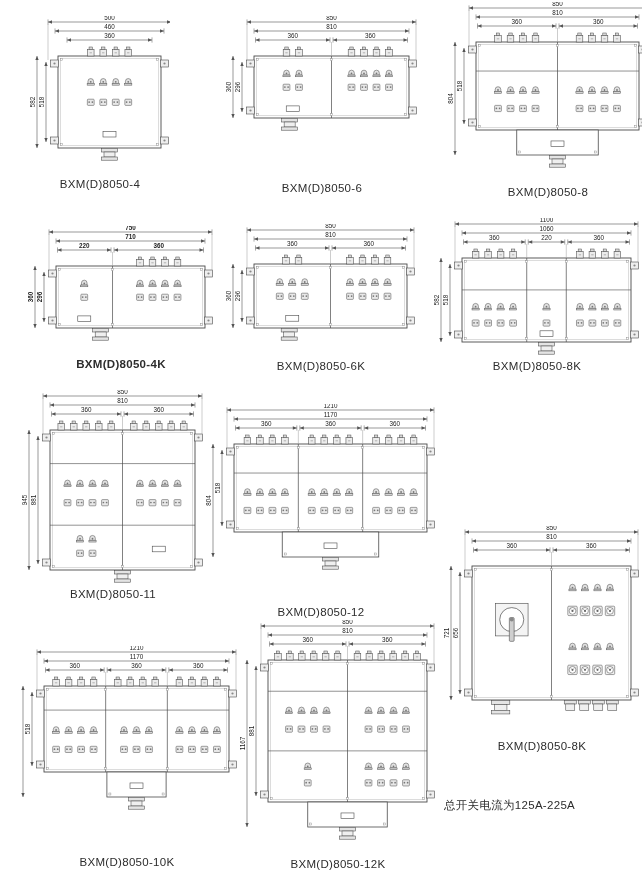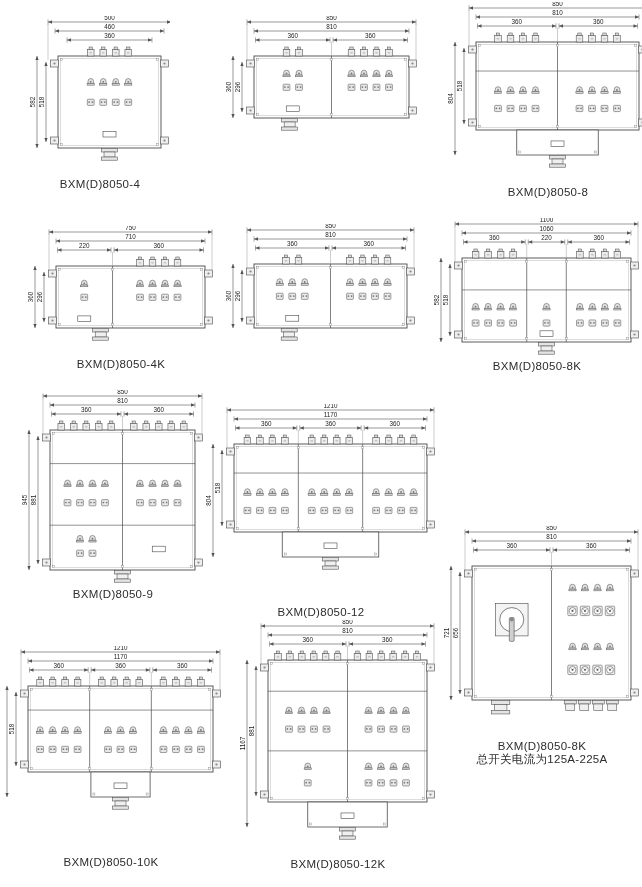--- a/index.html
+++ b/index.html
@@ -2,22 +2,22 @@
 <html><head>
 <meta charset="utf-8">
 <style>
   html,body{margin:0;padding:0;background:#ffffff;}
   #page{position:relative;width:642px;height:887px;background:#fff;overflow:hidden;
         font-family:"Liberation Sans", sans-serif;}
   .cell{position:absolute;}
   .drawing{display:block;}
   .caption{width:100%;text-align:center;font-size:11.5px;color:#2d2d2d;letter-spacing:0.3px;
            font-family:"Liberation Sans", sans-serif; padding-top:2px;}
-  .note{width:100%;text-align:center;font-size:11.5px;color:#2d2d2d;letter-spacing:0.3px;
-        font-family:"Liberation Sans", sans-serif;}
+  .note{width:100%;text-align:left;font-size:11.5px;color:#2d2d2d;letter-spacing:0.3px;
+        font-family:"Liberation Sans", sans-serif;margin-top:46px;}
   svg text{font-family:"Liberation Sans", sans-serif;}
 </style>
 </head>
 <body>
 
 <div id="page">
   <div class="cell" id="cell-d4" style="left: 30px; top: 16px; width: 140px;">
     <div class="drawing" style="height: 160px;"><svg viewBox="0 0 140 160" width="140" height="160">
           <g>
             <rect x="28" y="40" width="103" height="92" fill="#fff" stroke="#4a4a4a" stroke-width="0.9" rx="0"></rect>
@@ -340,20 +340,21 @@
             <polygon points="7,102 5.3,98 8.7,98" fill="#555555"></polygon>
             <text text-anchor="middle" font-size="6.3" fill="#222222" transform="translate(4.8,71) rotate(-90)">360</text>
           </g>
           <g>
             <line x1="16" y1="46" x2="16" y2="96" stroke="#555555" stroke-width="0.6"></line>
             <polygon points="16,46 14.3,50 17.7,50" fill="#555555"></polygon>
             <polygon points="16,96 14.3,92 17.7,92" fill="#555555"></polygon>
             <text text-anchor="middle" font-size="6.3" fill="#222222" transform="translate(13.8,71) rotate(-90)">296</text>
           </g>
         </svg></div>
+    <div class="caption">BXM(D)8050-6</div>
   </div>
   <div class="cell" id="cell-d8" style="left: 448px; top: 2px; width: 200px;">
     <div class="drawing" style="height: 182px;"><svg viewBox="0 0 200 182" width="200" height="182">
           <g>
             <rect x="28" y="40" width="163" height="88" fill="#fff" stroke="#4a4a4a" stroke-width="0.9" rx="0"></rect>
             <rect x="30.2" y="42.2" width="158.6" height="83.6" fill="none" stroke="#adadad" stroke-width="0.45" rx="0"></rect>
             <line x1="109.5" y1="40" x2="109.5" y2="128" stroke="#4a4a4a" stroke-width="0.7"></line>
             <line x1="28" y1="69.04" x2="191" y2="69.04" stroke="#4a4a4a" stroke-width="0.6"></line>
             <g>
               <rect x="30.5" y="42.5" width="2" height="2" fill="#fff" stroke="#8a8a8a" stroke-width="0.45" rx="0"></rect>
@@ -568,21 +569,21 @@
           </g>
           <g>
             <line x1="16" y1="46" x2="16" y2="122" stroke="#555555" stroke-width="0.6"></line>
             <polygon points="16,46 14.3,50 17.7,50" fill="#555555"></polygon>
             <polygon points="16,122 14.3,118 17.7,118" fill="#555555"></polygon>
             <text text-anchor="middle" font-size="6.3" fill="#222222" transform="translate(13.8,84) rotate(-90)">518</text>
           </g>
         </svg></div>
     <div class="caption">BXM(D)8050-8</div>
   </div>
-  <div class="cell" id="cell-d4k" style="left: 28px; top: 226px; width: 186px;">
+  <div class="cell" id="cell-d4k" style="left: 28px; top: 226px; width: 186px; font-weight: bold;">
     <div class="drawing" style="height: 130px;"><svg viewBox="0 0 186 130" width="186" height="130">
           <g>
             <rect x="28" y="40" width="149" height="62" fill="#fff" stroke="#4a4a4a" stroke-width="0.9" rx="0"></rect>
             <rect x="30.2" y="42.2" width="144.6" height="57.6" fill="none" stroke="#adadad" stroke-width="0.45" rx="0"></rect>
             <line x1="84.51724137931035" y1="40" x2="84.51724137931035" y2="102" stroke="#4a4a4a" stroke-width="0.7"></line>
             <g>
               <rect x="30.5" y="42.5" width="2" height="2" fill="#fff" stroke="#8a8a8a" stroke-width="0.45" rx="0"></rect>
             </g>
             <g>
               <rect x="172.5" y="42.5" width="2" height="2" fill="#fff" stroke="#8a8a8a" stroke-width="0.45" rx="0"></rect>
@@ -934,20 +935,21 @@
             <polygon points="7,104 5.3,100 8.7,100" fill="#555555"></polygon>
             <text text-anchor="middle" font-size="6.3" fill="#222222" transform="translate(4.8,72) rotate(-90)">360</text>
           </g>
           <g>
             <line x1="16" y1="46" x2="16" y2="98" stroke="#555555" stroke-width="0.6"></line>
             <polygon points="16,46 14.3,50 17.7,50" fill="#555555"></polygon>
             <polygon points="16,98 14.3,94 17.7,94" fill="#555555"></polygon>
             <text text-anchor="middle" font-size="6.3" fill="#222222" transform="translate(13.8,72) rotate(-90)">296</text>
           </g>
         </svg></div>
+    <div class="caption">BXM(D)8050-6K</div>
   </div>
   <div class="cell" id="cell-d8k" style="left: 434px; top: 218px; width: 206px;">
     <div class="drawing" style="height: 140px;"><svg viewBox="0 0 206 140" width="206" height="140">
           <g>
             <rect x="28" y="40" width="169" height="84" fill="#fff" stroke="#4a4a4a" stroke-width="0.9" rx="0"></rect>
             <rect x="30.2" y="42.2" width="164.6" height="79.6" fill="none" stroke="#adadad" stroke-width="0.45" rx="0"></rect>
             <line x1="92.72340425531915" y1="40" x2="92.72340425531915" y2="124" stroke="#4a4a4a" stroke-width="0.7"></line>
             <line x1="132.27659574468086" y1="40" x2="132.27659574468086" y2="124" stroke="#4a4a4a" stroke-width="0.7"></line>
             <line x1="28" y1="71.92" x2="197" y2="71.92" stroke="#4a4a4a" stroke-width="0.6"></line>
             <g>
@@ -1430,21 +1432,21 @@
             <polygon points="7,180 5.3,176 8.7,176" fill="#555555"></polygon>
             <text text-anchor="middle" font-size="6.3" fill="#222222" transform="translate(4.8,110) rotate(-90)">945</text>
           </g>
           <g>
             <line x1="16" y1="46" x2="16" y2="174" stroke="#555555" stroke-width="0.6"></line>
             <polygon points="16,46 14.3,50 17.7,50" fill="#555555"></polygon>
             <polygon points="16,174 14.3,170 17.7,170" fill="#555555"></polygon>
             <text text-anchor="middle" font-size="6.3" fill="#222222" transform="translate(13.8,110) rotate(-90)">881</text>
           </g>
         </svg></div>
-    <div class="caption">BXM(D)8050-9</div>
+    <div class="caption">BXM(D)8050-11</div>
   </div>
   <div class="cell" id="cell-d12" style="left: 206px; top: 404px; width: 230px;">
     <div class="drawing" style="height: 200px;"><svg viewBox="0 0 230 200" width="230" height="200">
           <g>
             <rect x="28" y="40" width="193" height="88" fill="#fff" stroke="#4a4a4a" stroke-width="0.9" rx="0"></rect>
             <rect x="30.2" y="42.2" width="188.6" height="83.6" fill="none" stroke="#adadad" stroke-width="0.45" rx="0"></rect>
             <line x1="92.33333333333333" y1="40" x2="92.33333333333333" y2="128" stroke="#4a4a4a" stroke-width="0.7"></line>
             <line x1="156.66666666666666" y1="40" x2="156.66666666666666" y2="128" stroke="#4a4a4a" stroke-width="0.7"></line>
             <line x1="28" y1="69.04" x2="221" y2="69.04" stroke="#4a4a4a" stroke-width="0.6"></line>
             <g>
@@ -1950,21 +1952,21 @@
           <g>
             <line x1="16" y1="46" x2="16" y2="168" stroke="#555555" stroke-width="0.6"></line>
             <polygon points="16,46 14.3,50 17.7,50" fill="#555555"></polygon>
             <polygon points="16,168 14.3,164 17.7,164" fill="#555555"></polygon>
             <text text-anchor="middle" font-size="6.3" fill="#222222" transform="translate(13.8,107) rotate(-90)">656</text>
           </g>
         </svg></div>
     <div class="caption">BXM(D)8050-8K</div>
     <div class="note">总开关电流为125A-225A</div>
   </div>
-  <div class="cell" id="cell-d10k" style="left: 0px; top: 646px; width: 222px;">
+  <div class="cell" id="cell-d10k" style="left: 16px; top: 646px; width: 222px;">
     <div class="drawing" style="height: 208px;"><svg viewBox="0 0 222 208" width="222" height="208">
           <g>
             <rect x="28" y="40" width="185" height="86" fill="#fff" stroke="#4a4a4a" stroke-width="0.9" rx="0"></rect>
             <rect x="30.2" y="42.2" width="180.6" height="81.6" fill="none" stroke="#adadad" stroke-width="0.45" rx="0"></rect>
             <line x1="89.66666666666666" y1="40" x2="89.66666666666666" y2="126" stroke="#4a4a4a" stroke-width="0.7"></line>
             <line x1="151.33333333333331" y1="40" x2="151.33333333333331" y2="126" stroke="#4a4a4a" stroke-width="0.7"></line>
             <line x1="28" y1="64.08" x2="213" y2="64.08" stroke="#4a4a4a" stroke-width="0.6"></line>
             <g>
               <rect x="30.5" y="42.5" width="2" height="2" fill="#fff" stroke="#8a8a8a" stroke-width="0.45" rx="0"></rect>
             </g>

